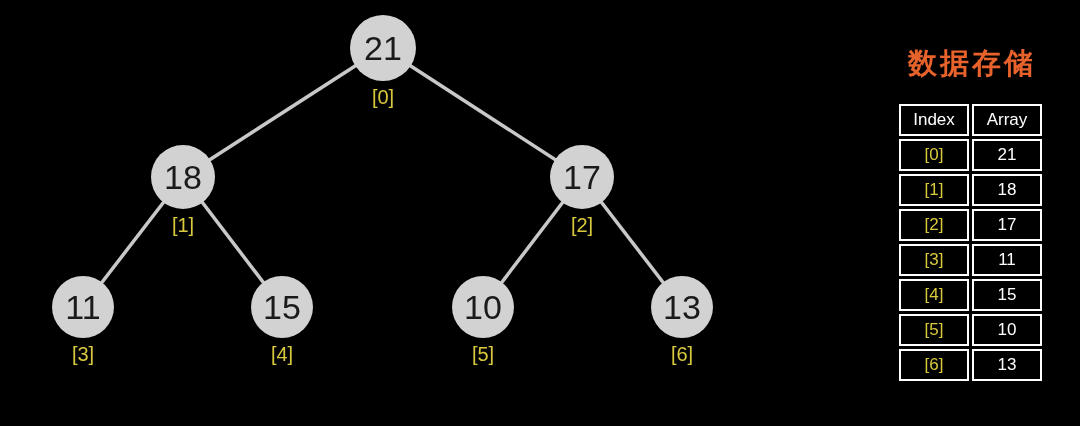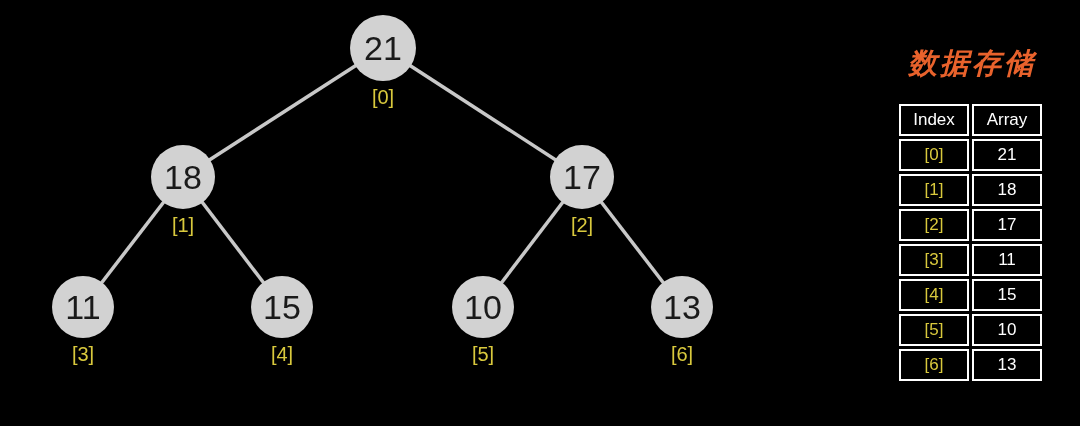--- a/index.html
+++ b/index.html
@@ -32,21 +32,20 @@
     position: absolute;
     left: 896px;
     top: 44px;
     width: 152px;
     text-align: center;
     color: var(--accent-orange, #e8622c);
     font-size: 29px;
     font-weight: bold;
     letter-spacing: 3px;
     white-space: nowrap;
-    font-style: italic;
   }
   table.storage {
     position: absolute;
     left: 896px;
     top: 101px;
     border-collapse: separate;
     border-spacing: 3px;
     background: var(--bg, #000000);
   }
   table.storage th,

